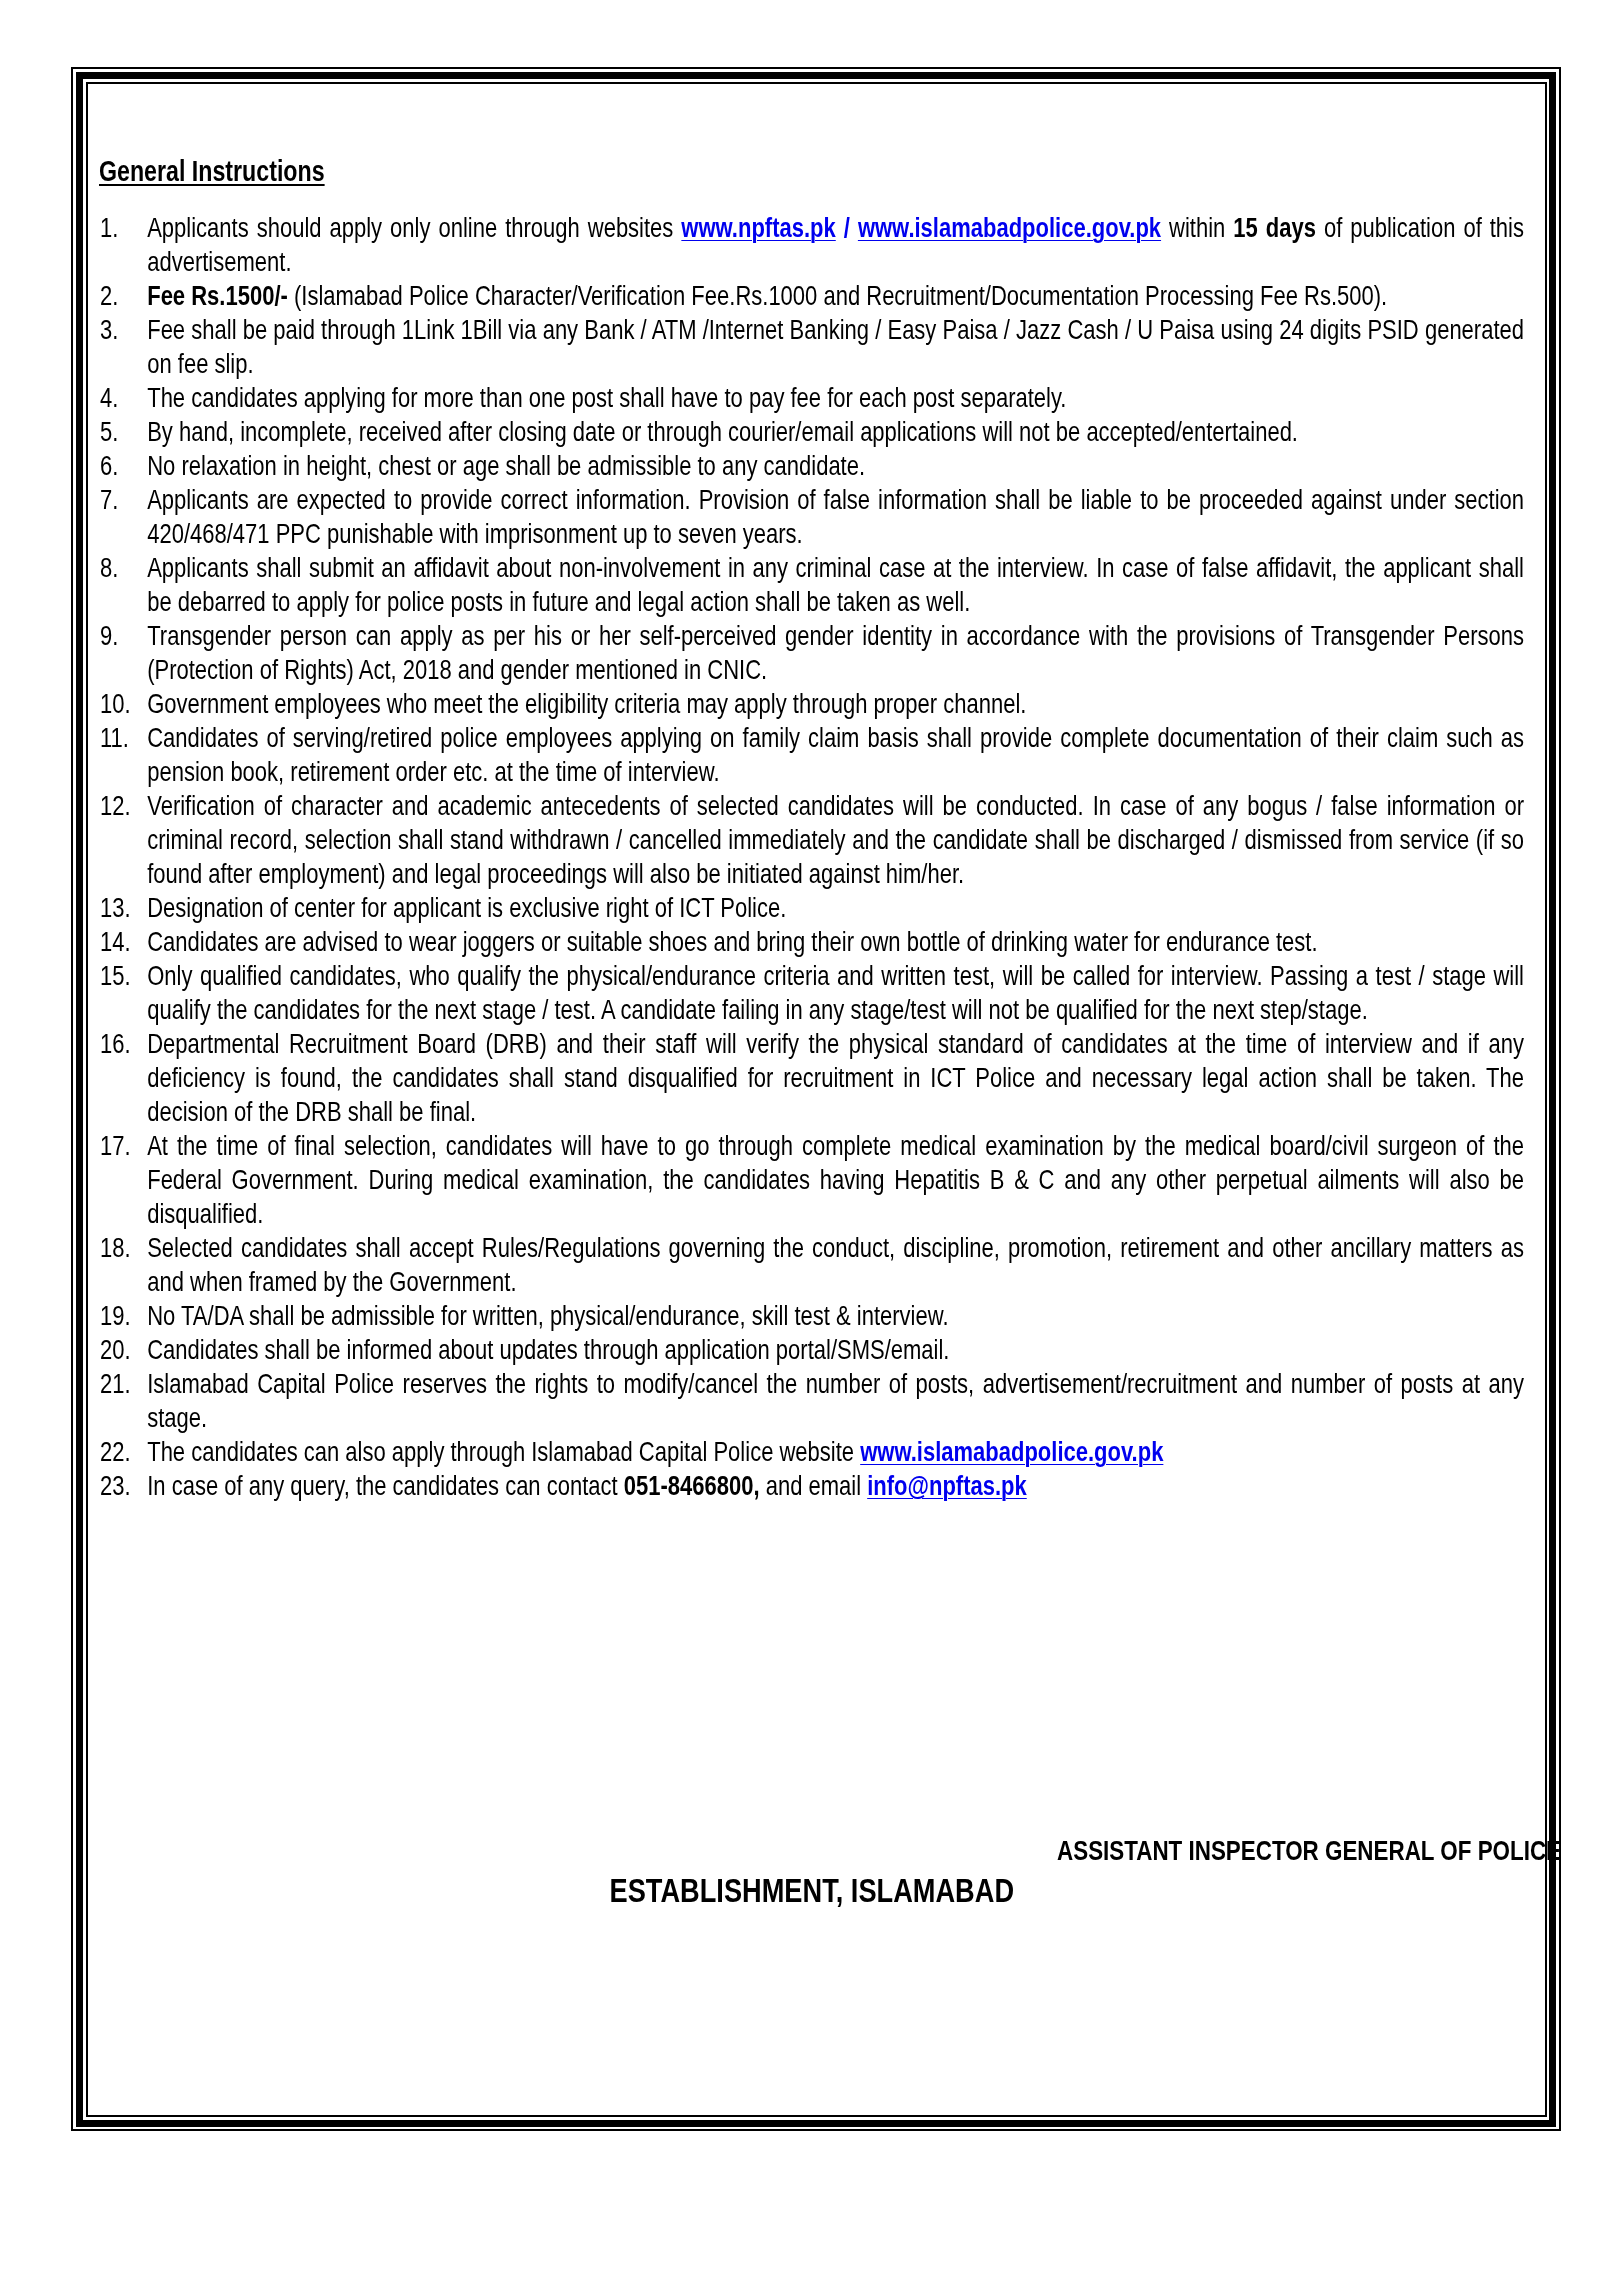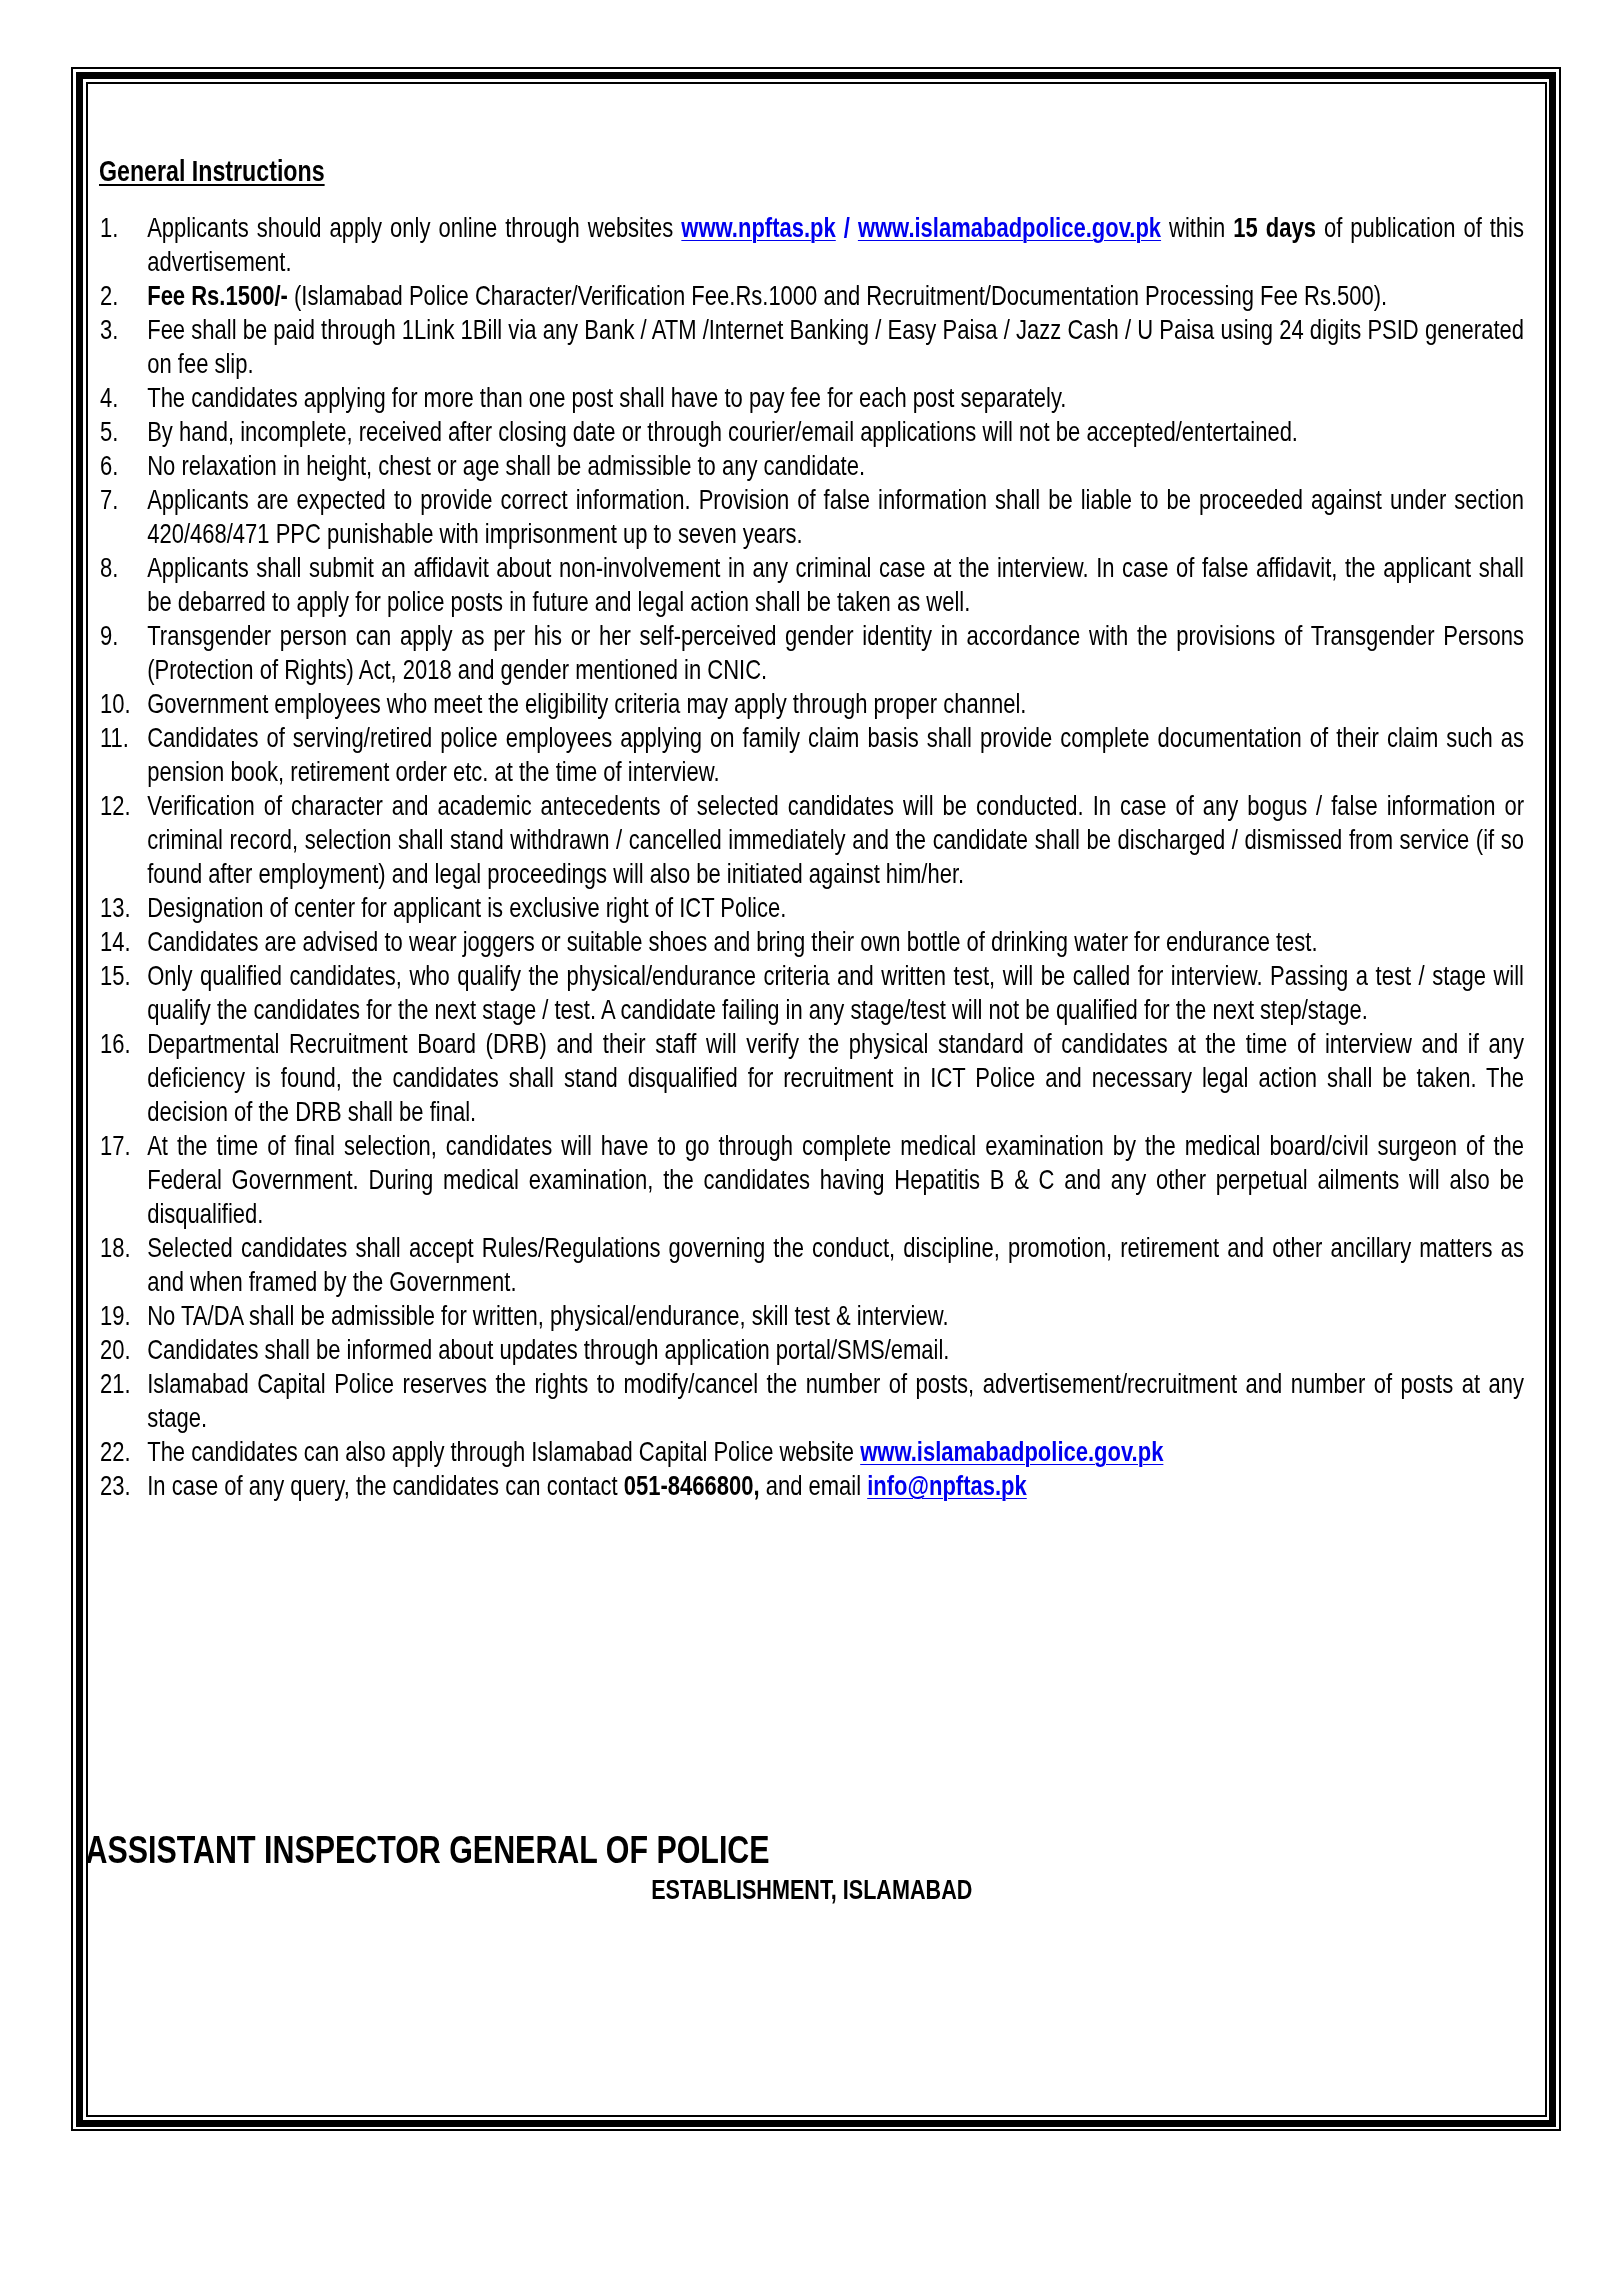--- a/index.html
+++ b/index.html
@@ -88,38 +88,38 @@
     text-underline-offset: 2.6px;
     display: inline-block;
     transform-origin: 0 100%;
   }
 
   .sig-title {
     position: absolute;
     left: 0;
     width: 1624px;
     top: 1829px;
-    text-align: left;
-    font-size: 38px;
+    text-align: right;
+    font-size: 28px;
     font-weight: bold;
     line-height: 43px;
     white-space: nowrap;
   }
   .sig-title span, .sig-sub span {
     display: inline-block;
     transform: scaleX(0.80);
     transform-origin: 50% 50%;
   }
   .sig-sub {
     position: absolute;
     left: 0;
     width: 1624px;
     top: 1874px;
     text-align: center;
-    font-size: 27px;
+    font-size: 34px;
     font-weight: bold;
     line-height: 33px;
     white-space: nowrap;
   }
 </style>
 </head>
 <body>
 
 <div class="frame-outer"></div>
 <div class="frame-thick"></div>

